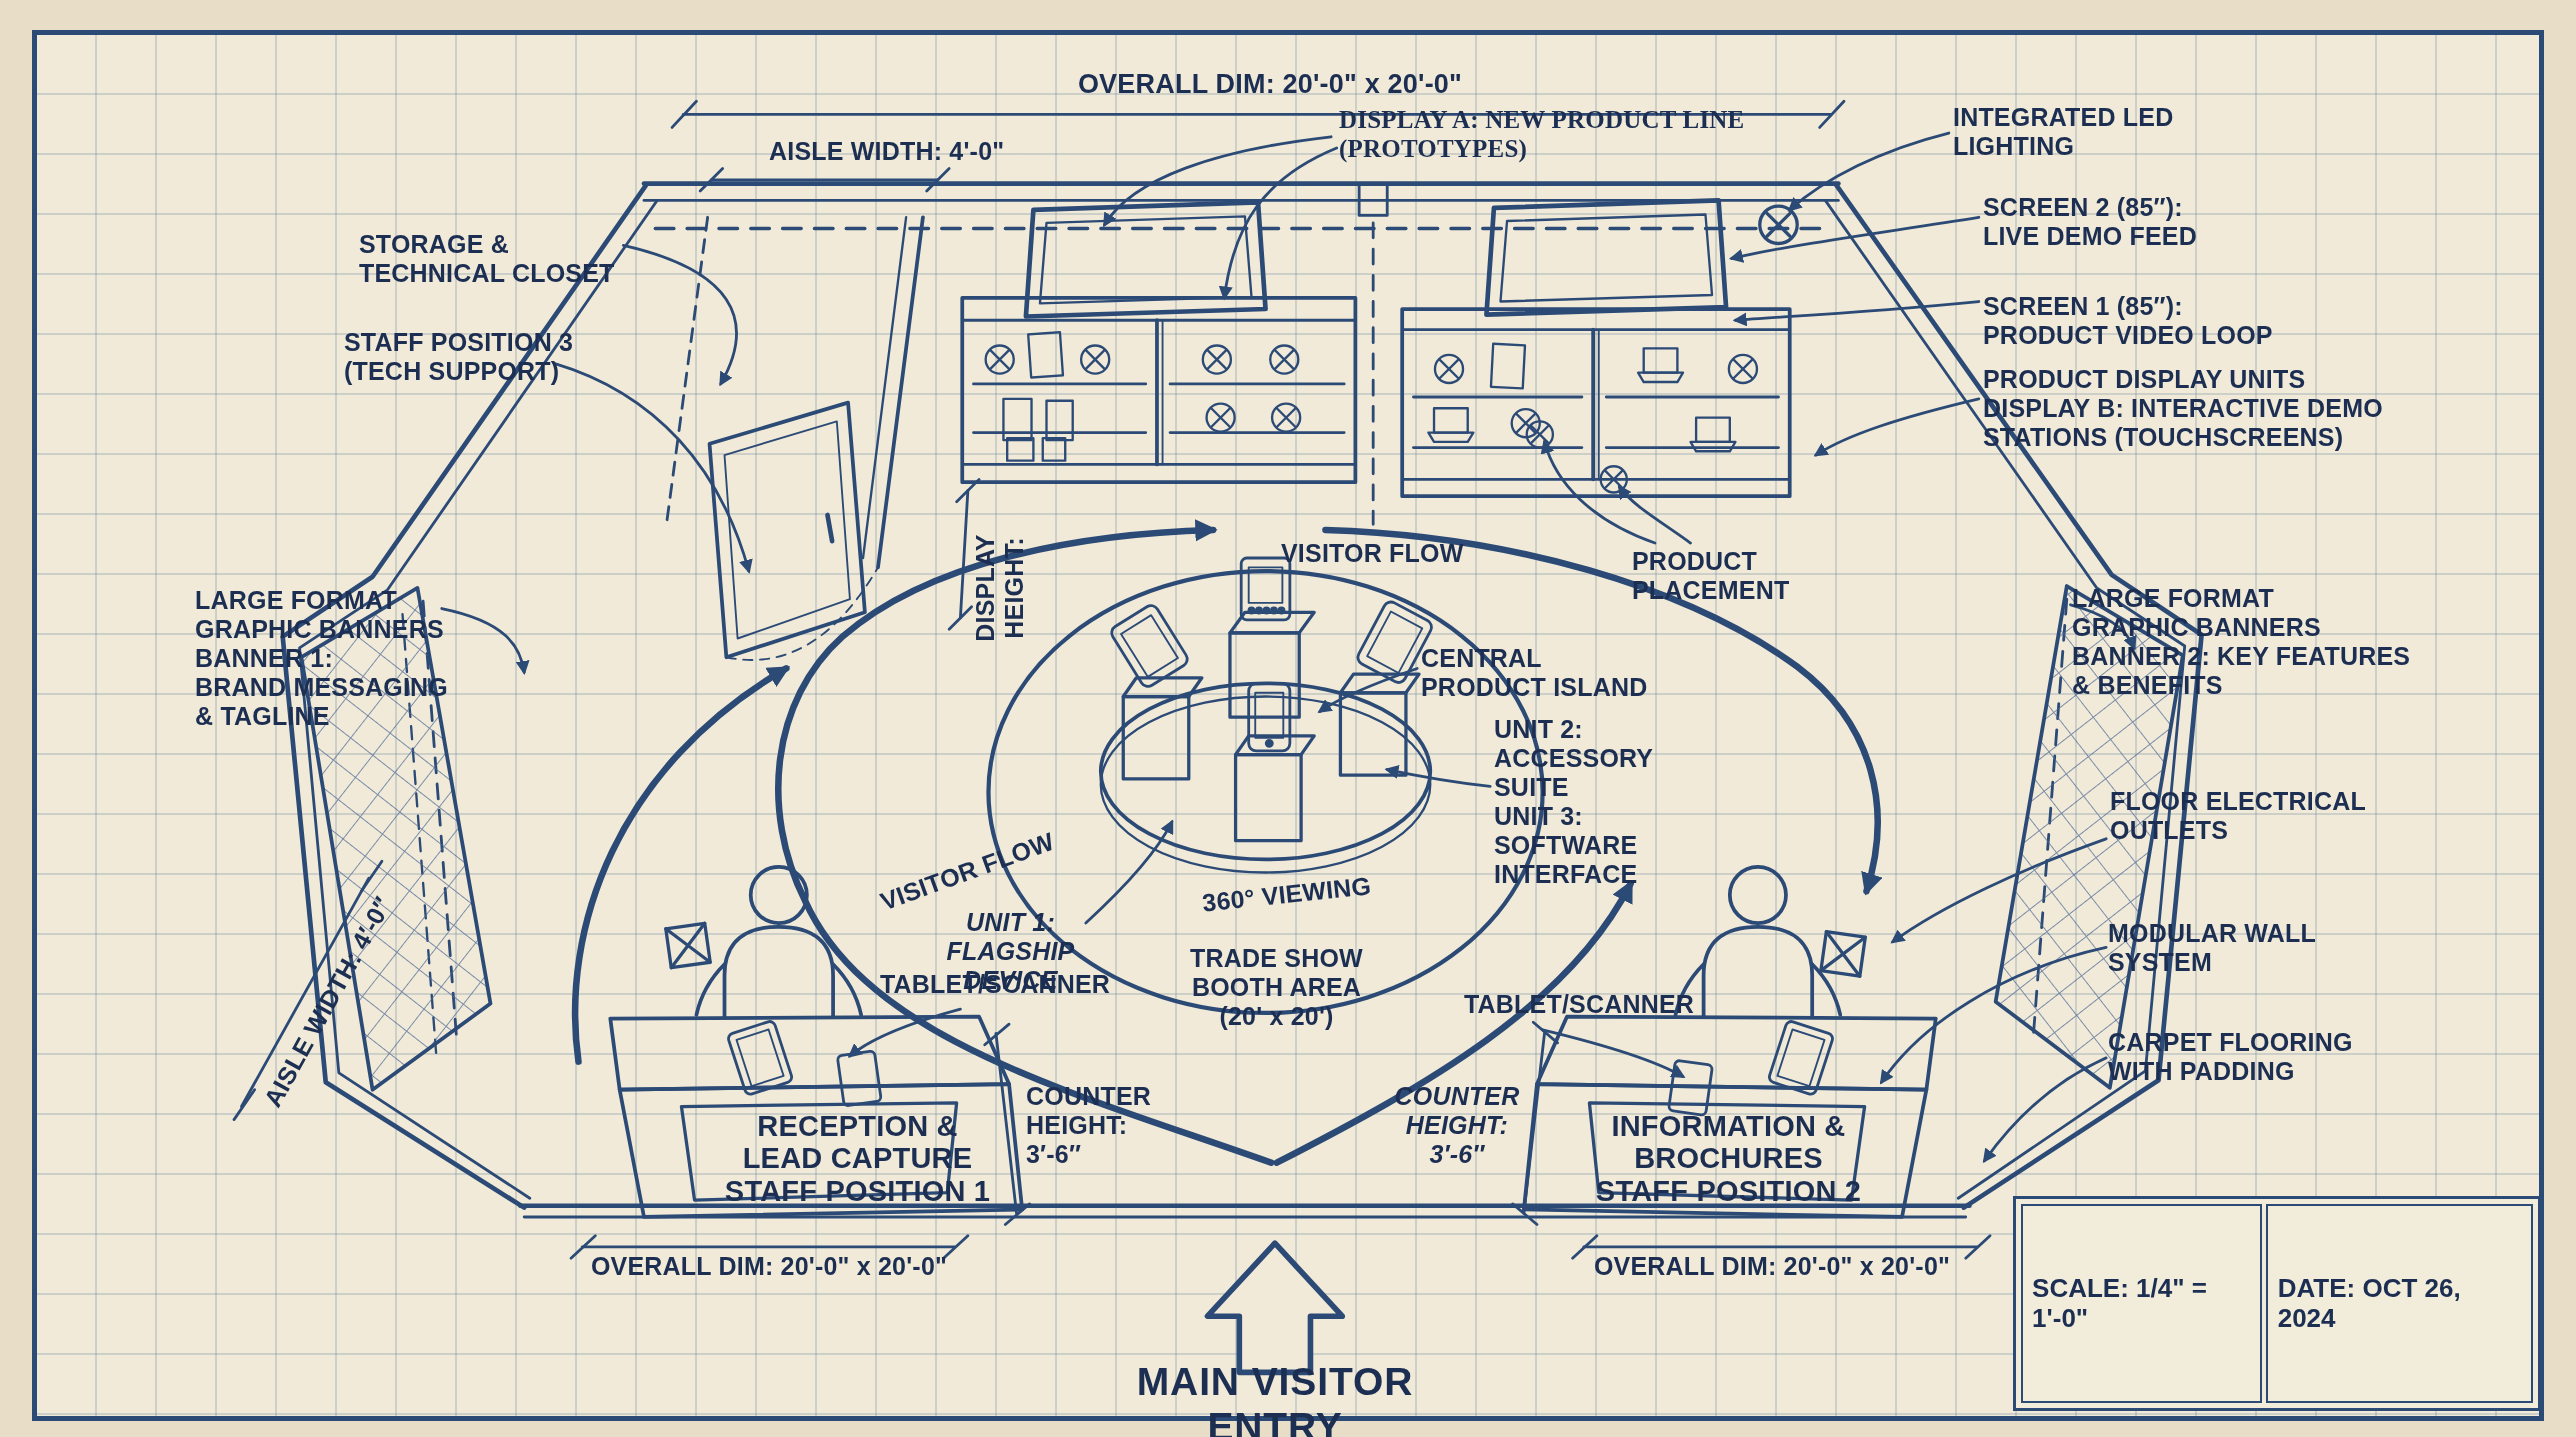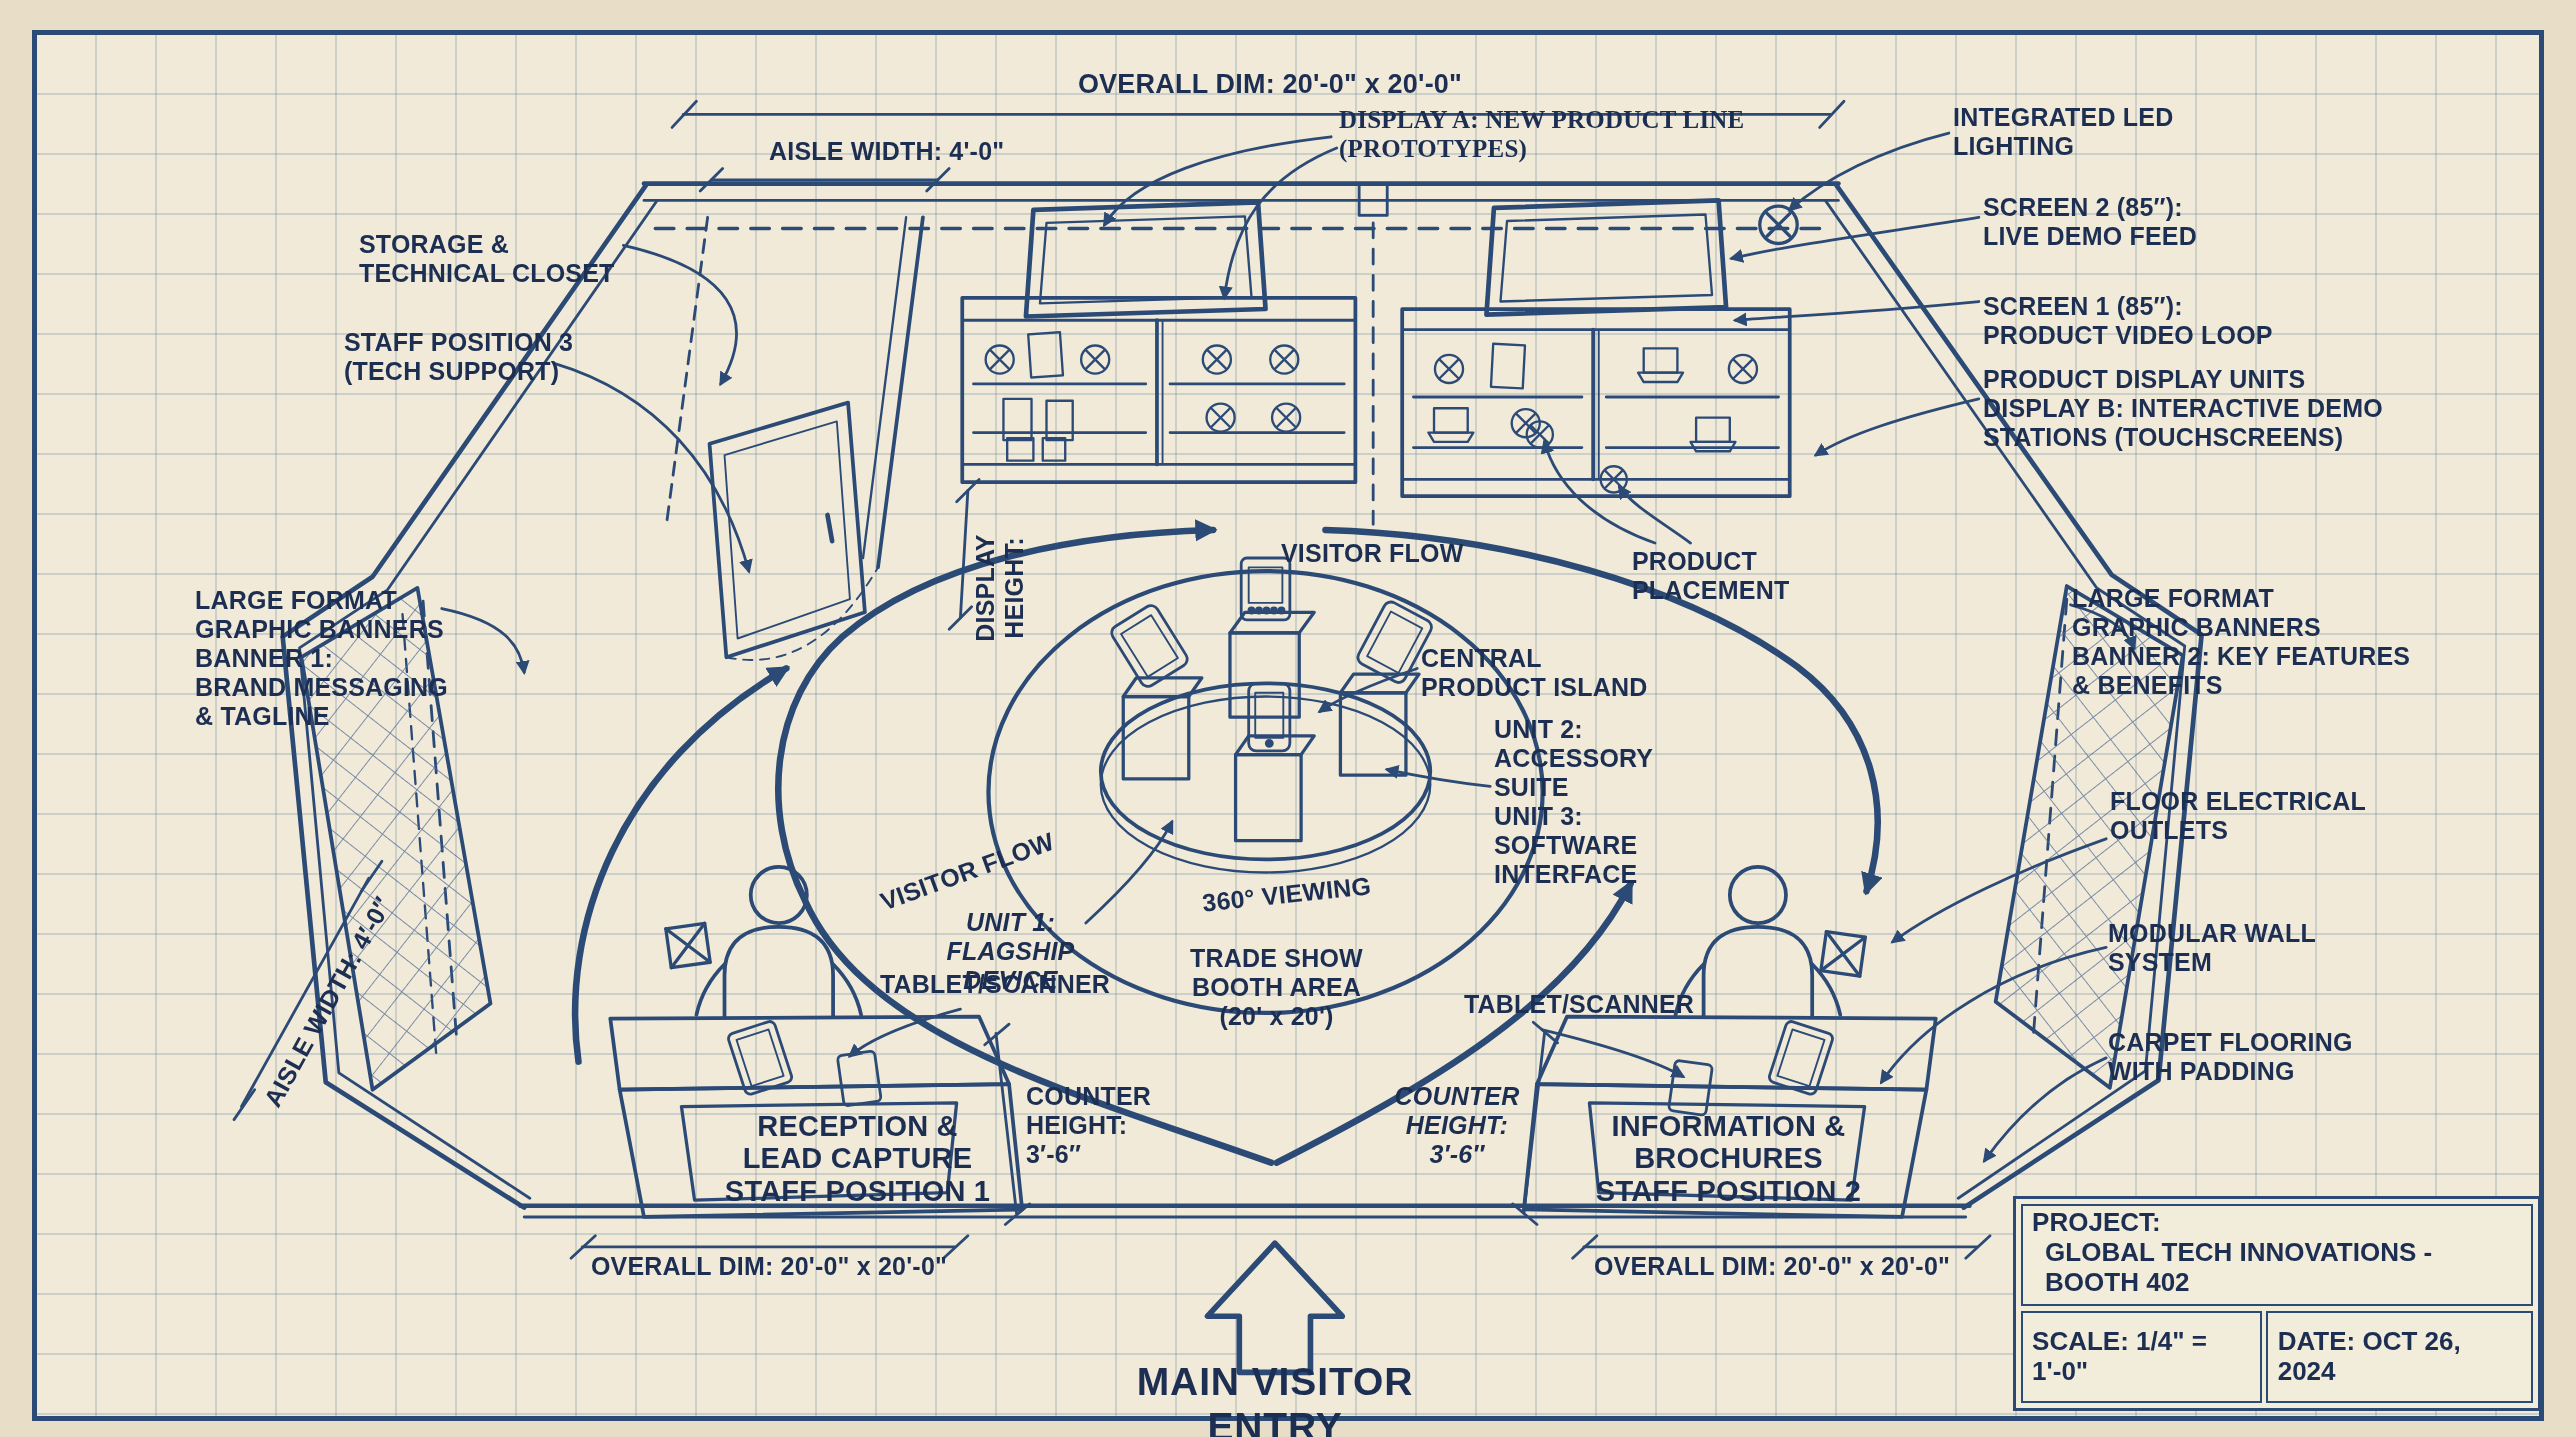--- a/index.html
+++ b/index.html
@@ -441,23 +441,19 @@
 <div class="lbl ctr l-dim-br">OVERALL DIM: 20'-0" x 20'-0"</div>
 <div class="lbl ctr l-entry">MAIN VISITOR ENTRY</div>
 <div class="lbl ctr l-desk-l">RECEPTION &amp;
 LEAD CAPTURE
 STAFF POSITION 1</div>
 <div class="lbl ctr l-desk-r">INFORMATION &amp;
 BROCHURES
 STAFF POSITION 2</div>
 
 <div class="tblock">
-  <div class="tb-cell tb-grow">
-    <div>PROJECT:</div>
-    <div class="tb-val">GLOBAL TECH INNOVATIONS - BOOTH 402</div>
-  </div>
   <div class="tb-row">
     <div class="tb-cell tb-scale">SCALE: 1/4" = 1'-0"</div>
     <div class="tb-cell tb-date">DATE: OCT 26, 2024</div>
   </div>
 
 </div>
 
 
 </body></html>

